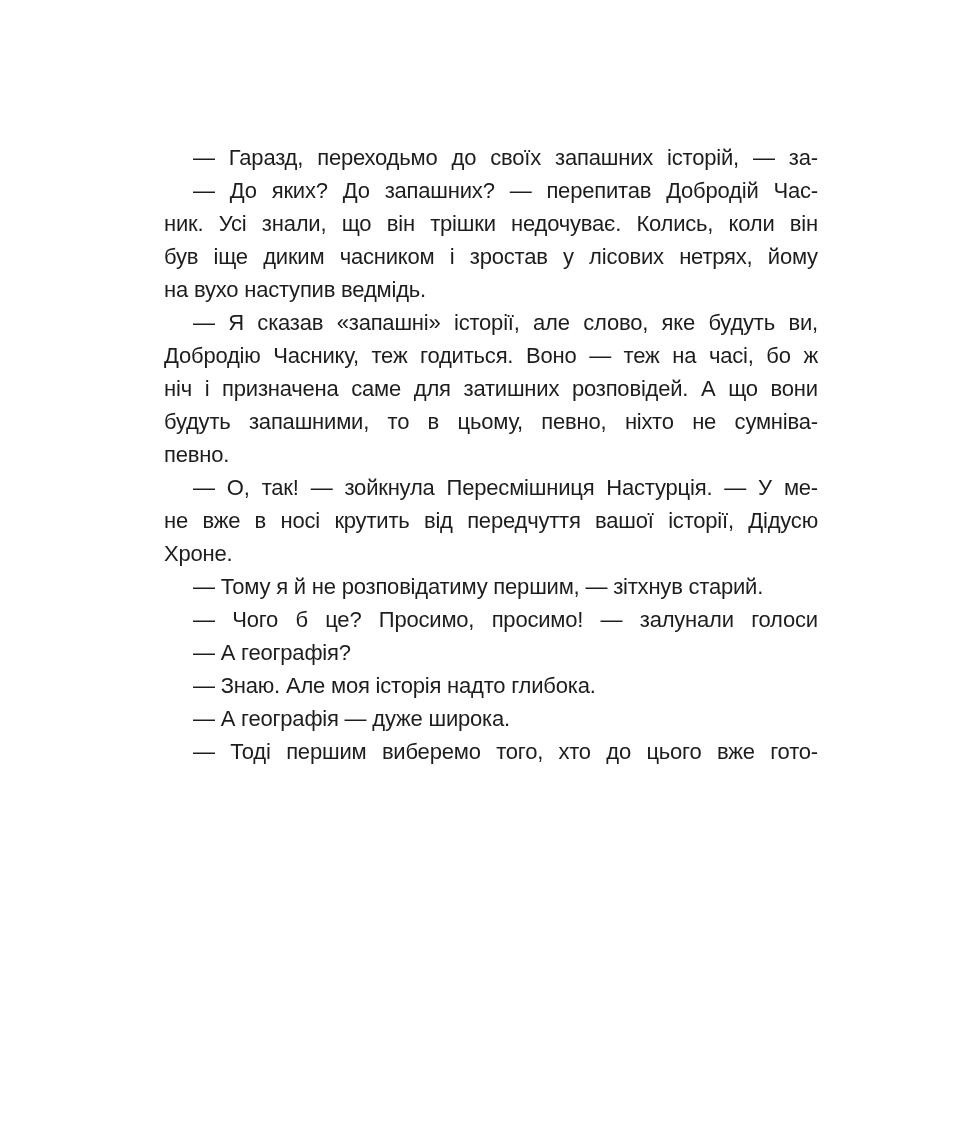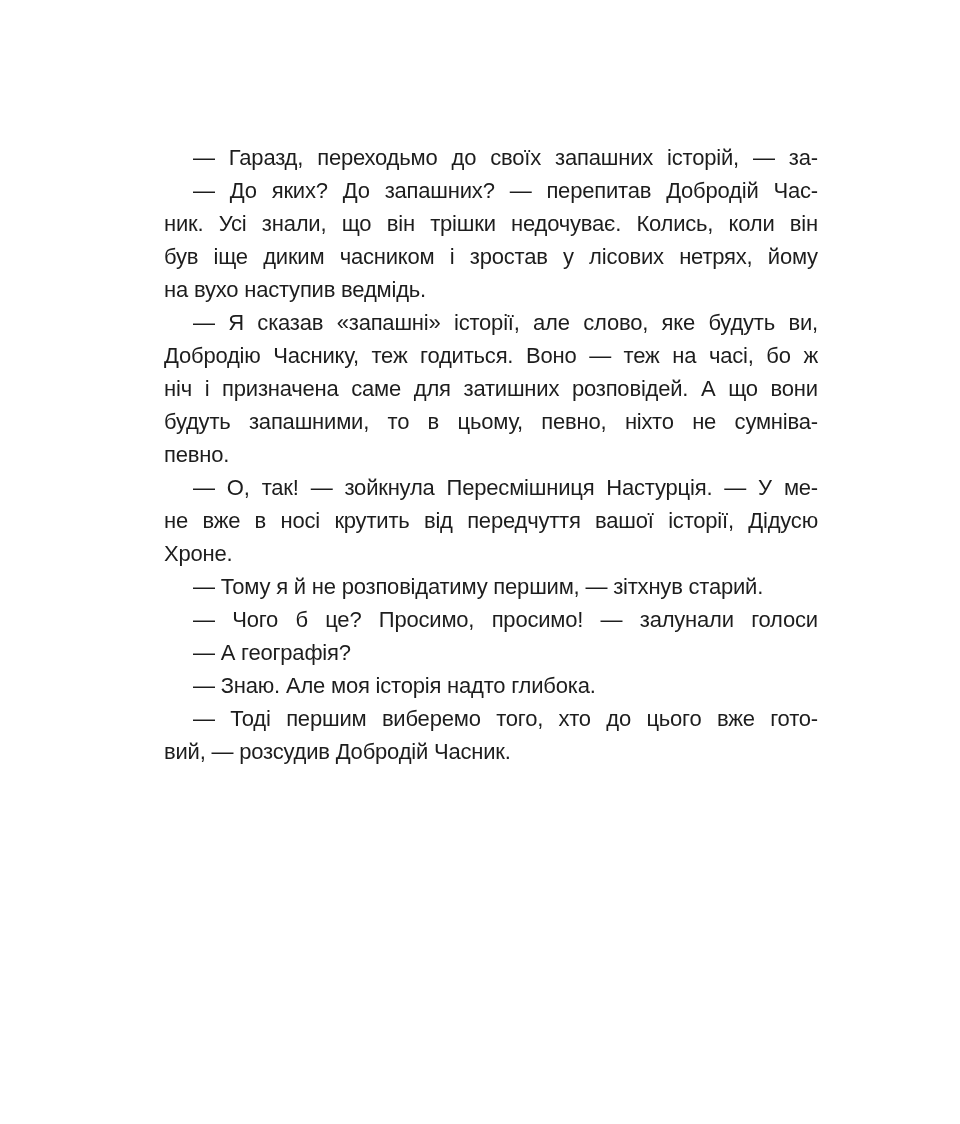--- a/index.html
+++ b/index.html
@@ -196,28 +196,30 @@
           <span>голоси</span>
         </div>
       </div>
       <div class="paragraph">
         <div class="line indent">— А географія?</div>
       </div>
       <div class="paragraph">
         <div class="line indent">— Знаю. Але моя історія надто глибока.</div>
       </div>
       <div class="paragraph">
+        <div class="line indent">— А географія — дуже широка.</div>
+      </div>
+      <div class="paragraph">
         <div class="line indent justify">
           <span>—</span>
           <span>Тоді</span>
           <span>першим</span>
           <span>виберемо</span>
           <span>того,</span>
           <span>хто</span>
           <span>до</span>
           <span>цього</span>
           <span>вже</span>
           <span>гото-</span>
         </div>
-        <div class="line">вий, — розсудив Добродій Часник.</div>
       </div>
     </div>
 </div>
 
 </body></html>

